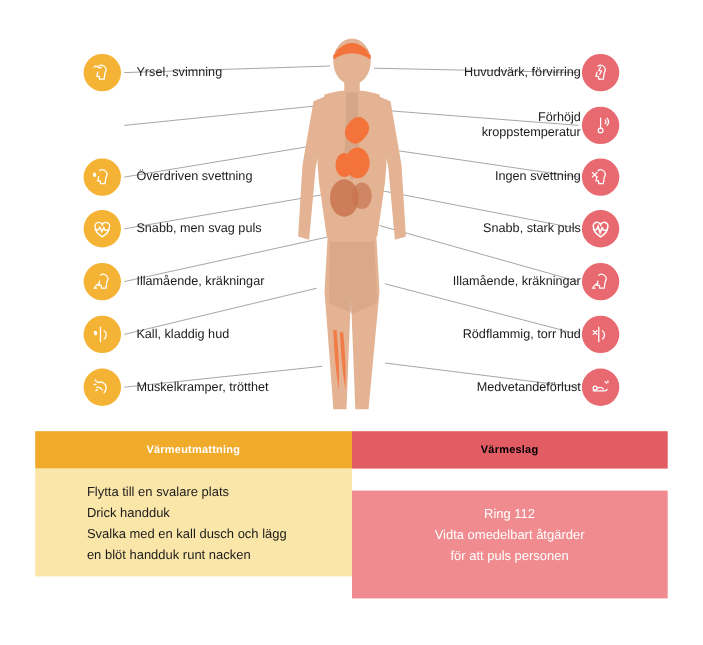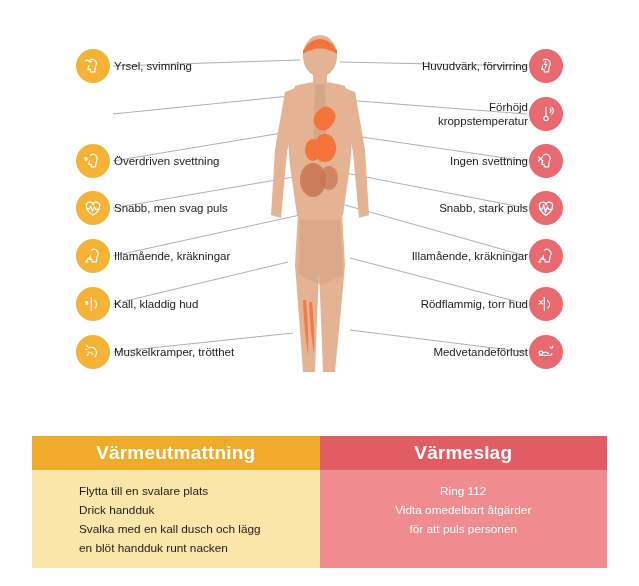--- a/index.html
+++ b/index.html
@@ -53,21 +53,21 @@
   .badge.warm { background: #f5b335; }
   .badge.hot  { background: #e8696f; }
   .badge svg { display: block; }
 
   .sym-label {
     font-size: 11.5px;
     color: #1b1b1b;
     line-height: 14px;
     white-space: pre-line;
   }
-  .sym.left .sym-label { margin-left: 4px; text-align: left; }
+  .sym.left .sym-label { margin-left: 14px; text-align: left; }
   .sym.right .sym-label { margin-right: 1px; text-align: right; }
 
   
   .lines {
     position: absolute;
     left: 0; top: 0;
     width: 639px;
     height: 586px;
     pointer-events: none;
   }
@@ -80,39 +80,38 @@
     width: 575px;
     height: 136px;
     display: flex;
   }
   .panel { width: 50%; position: relative; }
   .panel-head {
     height: 34px;
     display: flex;
     align-items: center;
     justify-content: center;
-    font-size: 19px;
+    font-size: 10px;
     font-weight: bold;
     color: #ffffff;
     letter-spacing: .2px;
-    margin-top: 44px;
   }
   .panel-body {
     height: 98px;
     font-size: 11.8px;
     line-height: 19px;
     color: #1b1b1b;
     padding-top: 12px;
     box-sizing: border-box;
   }
   .panel.left .panel-head { background: #f0ab2a; }
   .panel.left .panel-body { background: #fbe6a9; padding-left: 47px; }
   .panel.right .panel-head { background: #e15d63; }
-  .panel.right .panel-body { background: #f08b8f; text-align: center; color: #ffffff; }
-  .panel.right .panel-head { color: #ffffff; }
+  .panel.right .panel-body { background: #f08b8f; text-align: center; color: #ffffff; margin-top: 20px; }
+  .panel.right .panel-head { color: #000000; }
   .panel-body p { margin: 0; }
 </style>
 </head>
 <body>
 
 <div id="infographic">
 
   <svg class="lines" viewBox="0 0 639 586">
     <g stroke="#9a9a9a" stroke-width="0.8" fill="none">
       <line x1="113" y1="66" x2="300" y2="60"></line>

